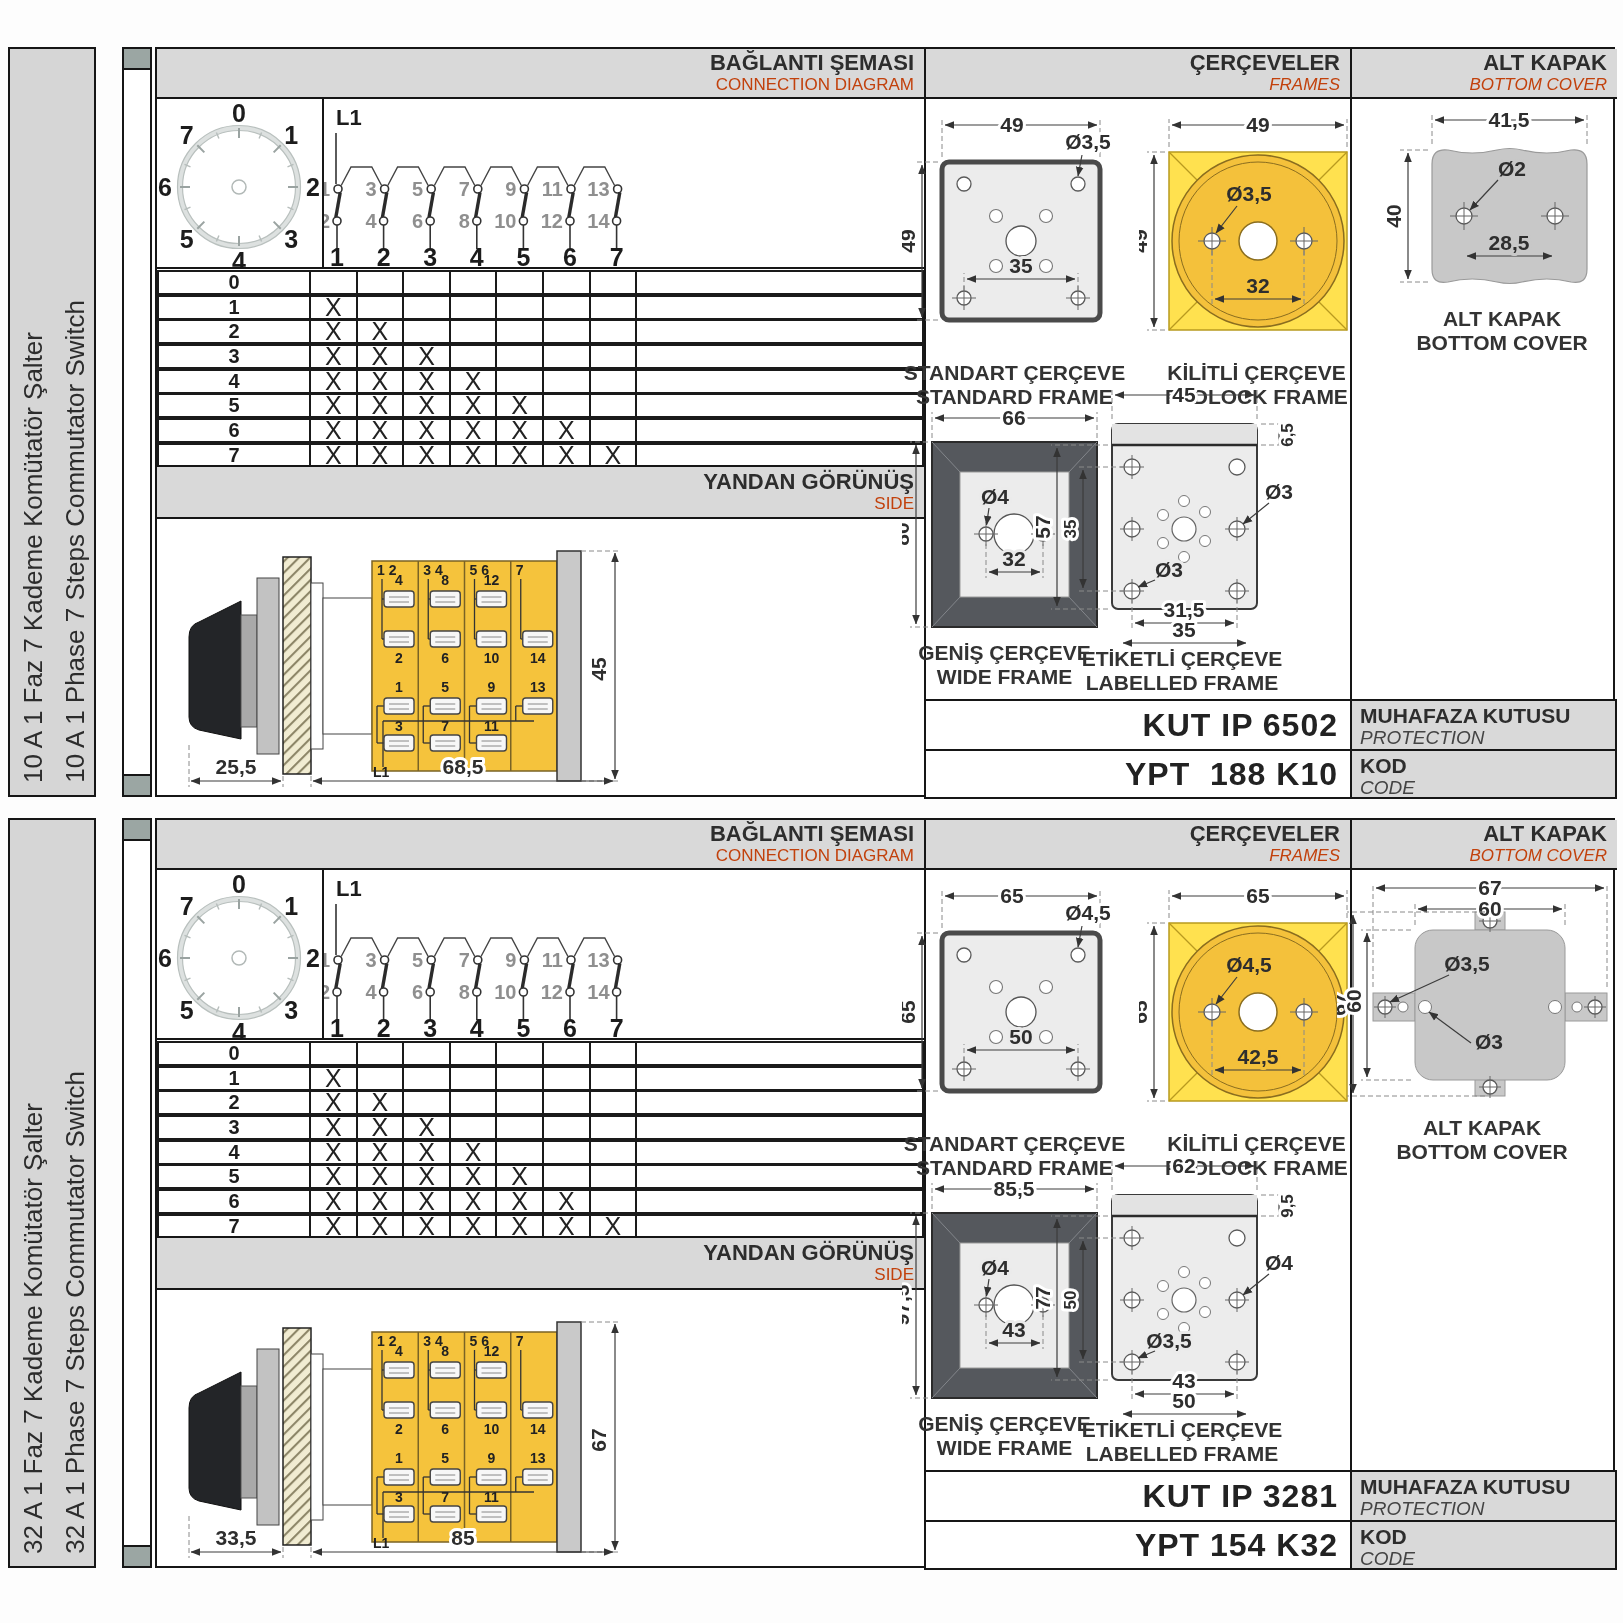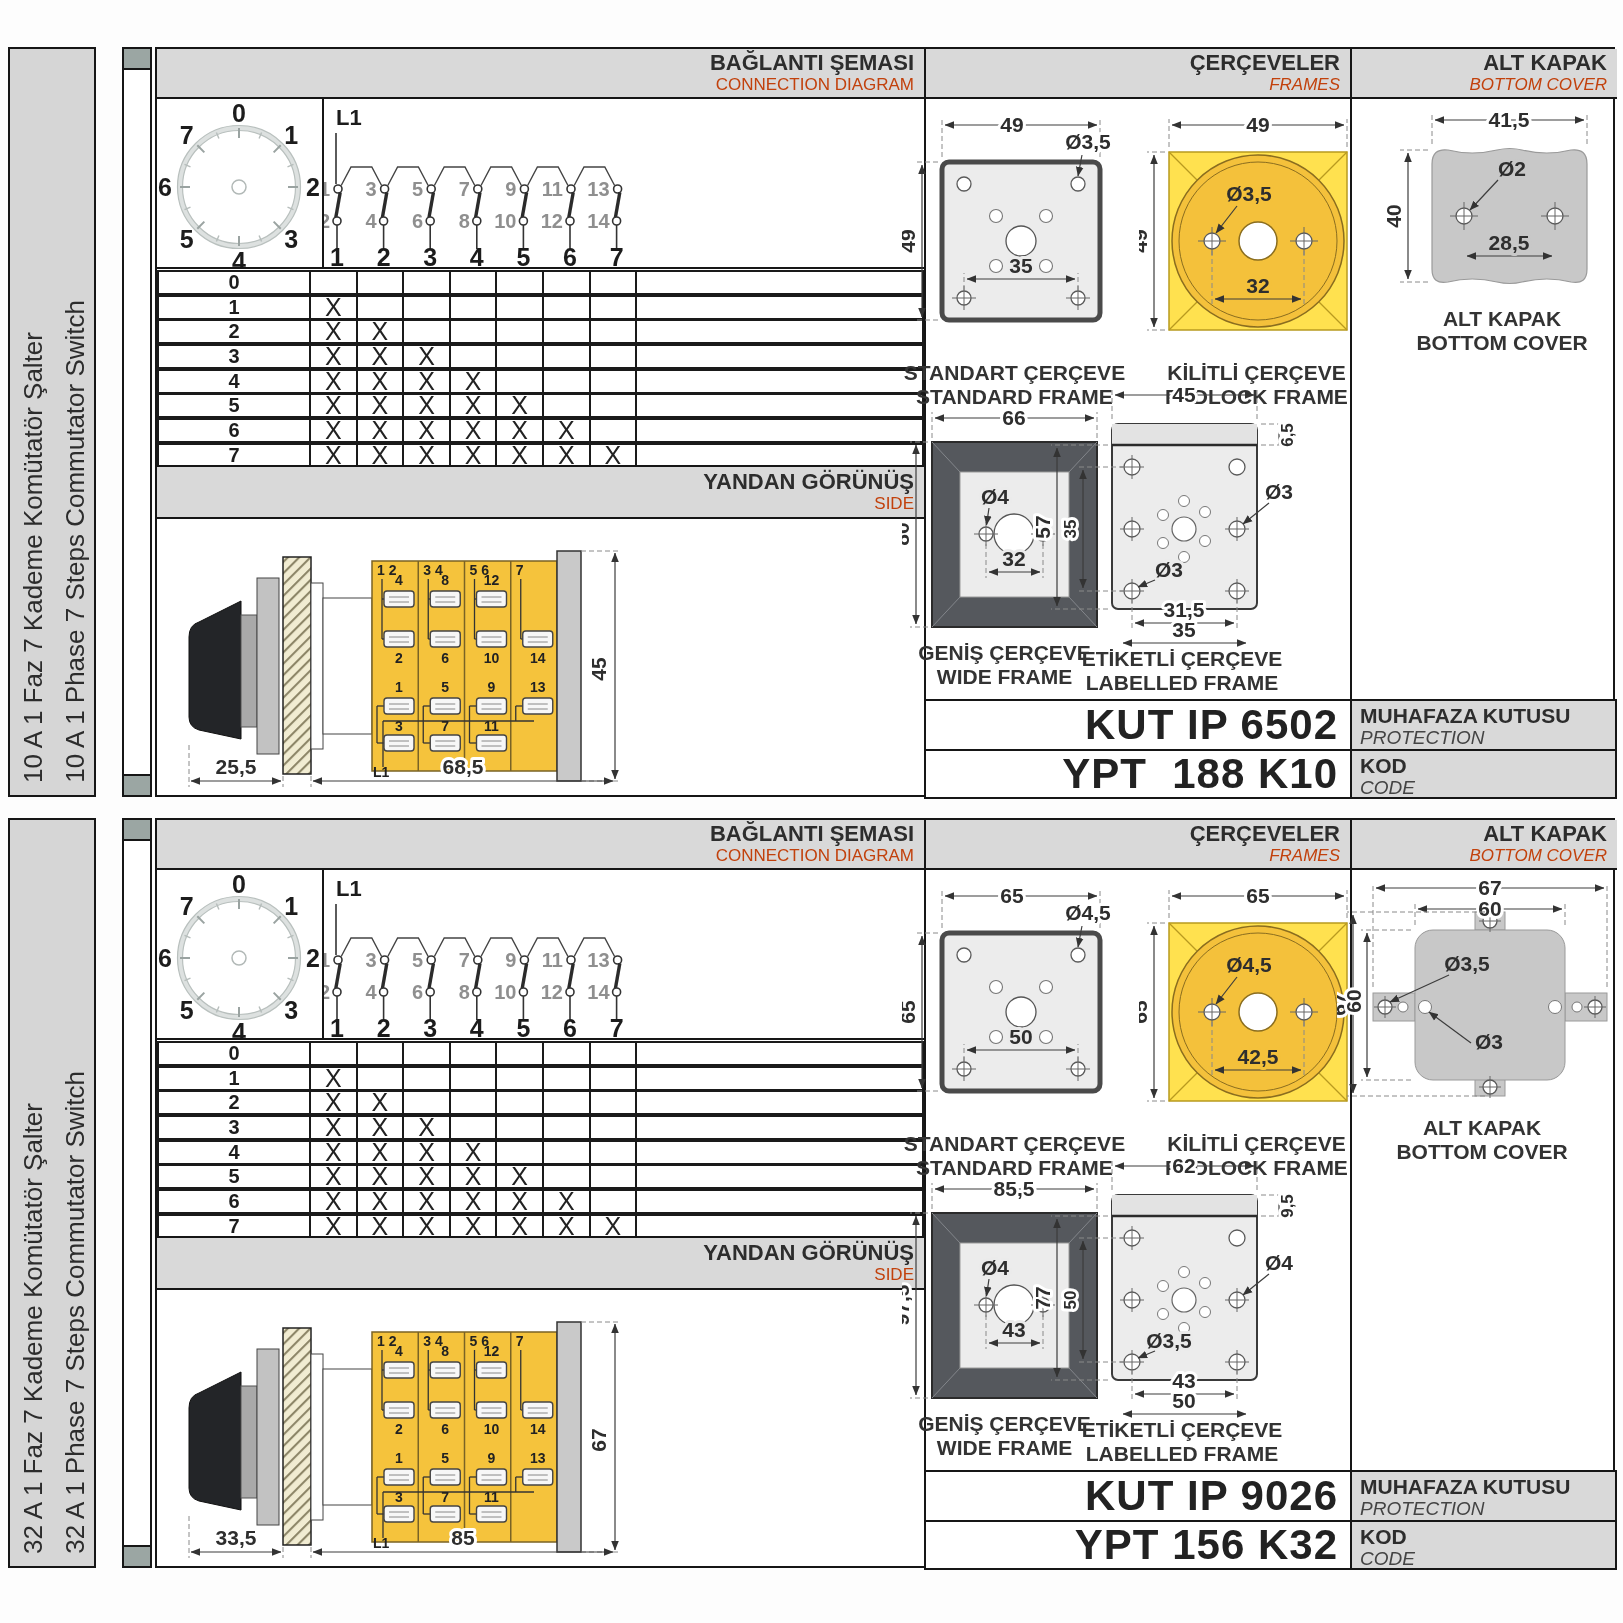--- a/index.html
+++ b/index.html
@@ -22,21 +22,21 @@
   .it{font-style:italic;}
   .vline,.hline{position:absolute;background:#161616;}
   
   .srow{position:absolute;left:0;width:763px;height:21px;border:2px solid #1a1a1a;background:#fff;box-sizing:content-box;}
   .slab{position:absolute;left:0;top:0;width:152px;height:21px;border-right:2px solid #1a1a1a;display:flex;align-items:center;justify-content:center;font-weight:700;font-size:20px;color:#1d1d1d;box-sizing:border-box;}
   .scell{position:absolute;top:0;width:46.6px;height:21px;border-right:2px solid #1a1a1a;display:flex;align-items:center;justify-content:center;font-size:25px;color:#222;box-sizing:border-box;}
   .band{position:absolute;left:0;top:416px;width:767px;height:54px;background:#d9d9d9;border-top:2px solid #161616;border-bottom:2px solid #161616;box-sizing:border-box;text-align:right;padding:3px 10px 0 0;}
   
   .flabel{position:absolute;text-align:center;font-weight:700;font-size:21px;color:#333;line-height:24px;}
   
-  .codecell{position:absolute;background:#fff;border:2px solid #161616;box-sizing:border-box;display:flex;align-items:center;justify-content:flex-end;padding-right:12px;font-weight:700;font-size:42px;color:#222;letter-spacing:1px;}
+  .codecell{position:absolute;background:#fff;border:2px solid #161616;box-sizing:border-box;display:flex;align-items:center;justify-content:flex-end;padding-right:12px;font-weight:700;font-size:32px;color:#222;letter-spacing:1px;}
   .graycell{position:absolute;background:#d9d9d9;border:2px solid #161616;box-sizing:border-box;padding:3px 8px;}
   .g-tr{font-weight:700;font-size:21px;color:#2d2d2d;line-height:23px;}
   .g-en{font-style:italic;font-size:19px;color:#444;line-height:21px;}
   
   svg text{font-family:"Liberation Sans",sans-serif;}
   .dt{font-size:21px;font-weight:700;fill:#2e2e2e;paint-order:stroke;stroke:#fff;stroke-width:6px;stroke-linejoin:round;}
   .dt-sm{font-size:17px;}
   .on-y{stroke:#F4C13B;}
   .on-g{stroke:#ebebeb;}
   .on-c{stroke:#c8c8c8;}
@@ -1125,27 +1125,27 @@
       <line class="dim" x1="112" y1="100" x2="53" y2="127" marker-end="url(#ah)"></line>
       <text class="dt on-c" x="152" y="174" text-anchor="middle">Ø3</text>
       <line class="dim" x1="134" y1="168" x2="92" y2="137" marker-end="url(#ah)"></line>
     </svg>
     <div class="flabel" style="left:1180px;top:296px;width:290px">
       <div>ALT KAPAK</div>
       <div>BOTTOM COVER</div>
     </div>
 
     <div class="codecell" style="left:767px;top:650px;width:428px;height:52px">
-          <span>KUT IP 9026</span>
+          <span>KUT IP 3281</span>
         </div>
     <div class="graycell" style="left:1193px;top:650px;width:267px;height:52px">
       <div class="g-tr">MUHAFAZA KUTUSU</div>
       <div class="g-en">PROTECTION ENCLOSURE</div>
     </div>
-    <div class="codecell" style="left:767px;top:700px;width:428px;height:50px;white-space:pre"><span>YPT 156 K32</span></div>
+    <div class="codecell" style="left:767px;top:700px;width:428px;height:50px;white-space:pre"><span>YPT 154 K32</span></div>
     <div class="graycell" style="left:1193px;top:700px;width:267px;height:50px">
       <div class="g-tr">KOD</div>
       <div class="g-en">CODE</div>
     </div>
   </div>
 </div>
 
 </div>
 
 </body></html>

